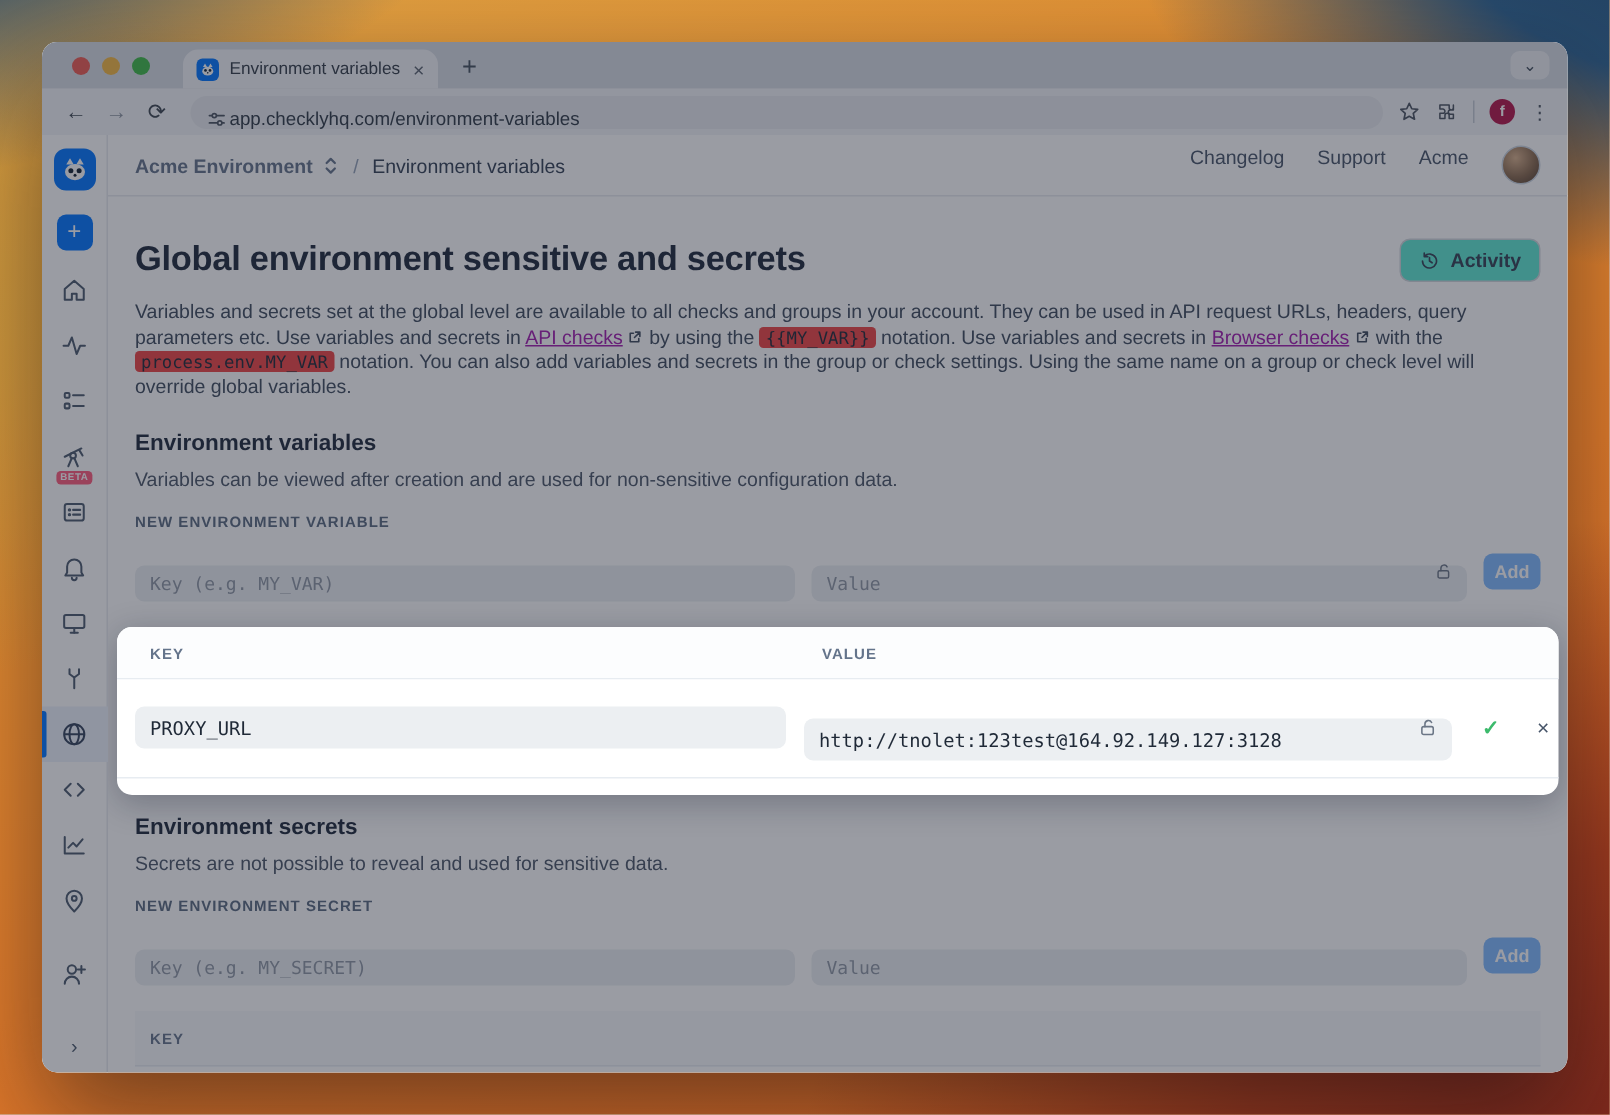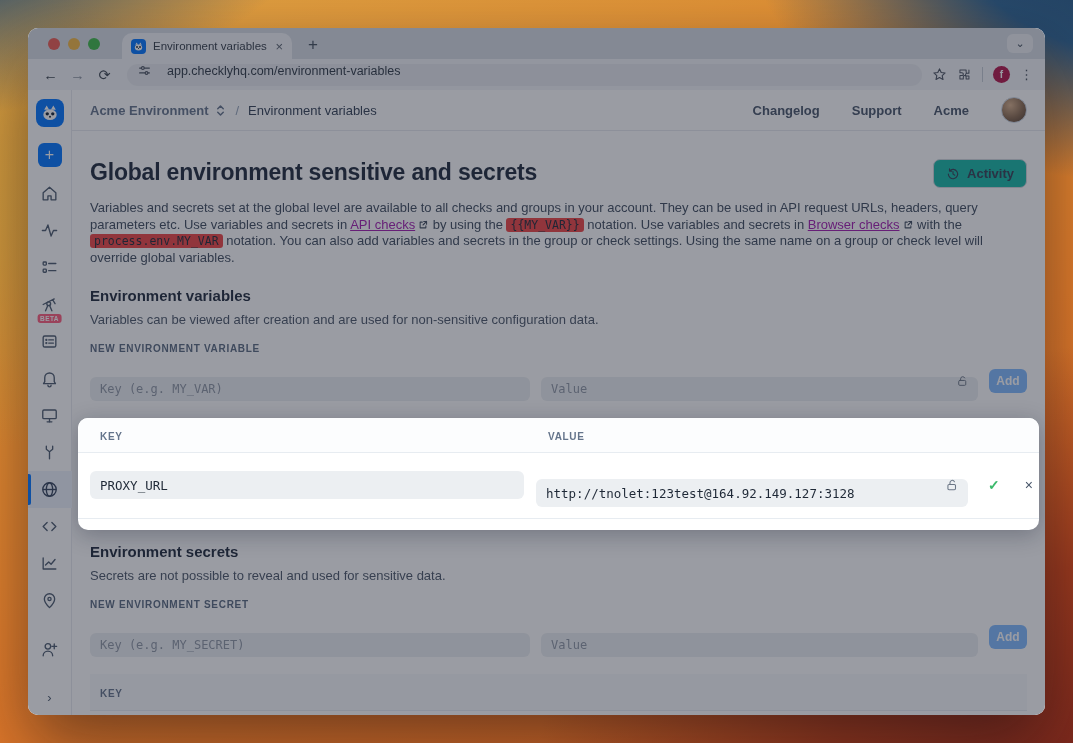--- a/index.html
+++ b/index.html
@@ -27,21 +27,21 @@
   .light.red{background:#ee5b52;} .light.yellow{background:#f4b943;} .light.green{background:#3fbb47;}
   .tab { margin-left:22px; height:26px; width:170px; background:#f2f4f7; border-radius:10px 10px 0 0; display:flex; align-items:center; padding:0 9px; gap:7px; }
   .tab-title { flex:1; font-size:11.5px; color:#333c48; white-space:nowrap; overflow:hidden; }
   .tab-close { font-size:13px; color:#5a6370; line-height:1; cursor:default; }
   .newtab { font-size:17px; color:#44505e; margin:0 0 4px 16px; }
   .strip-chevron { position:absolute; right:12px; top:6px; width:26px; height:19px; border-radius:6px; background:rgba(255,255,255,.55); color:#44505e; font-size:11px; display:flex; align-items:center; justify-content:center; }
   .favicon { width:15px; height:15px; border-radius:4px; background:#0075ff; display:flex; align-items:center; justify-content:center; flex:0 0 15px; }
   .toolbar { height:31px; flex:0 0 31px; background:#f2f4f7; display:flex; align-items:center; padding:0 10px; gap:2px; }
   .nav-ic { width:25px; text-align:center; font-size:14.5px; color:#3c4550; }
   .nav-ic.fwd { color:#8b93a0; }
-  .urlbar { flex:1; height:22px; background:#e7eaee; border-radius:12px; display:flex; align-items:flex-start; padding:0 11px; gap:16px; margin:0 8px; }
+  .urlbar { flex:1; height:22px; background:#e7eaee; border-radius:12px; display:flex; align-items:flex-end; padding:0 11px; gap:2px; margin:0 8px; }
   .url-text { font-size:12.5px; color:#2f3946; }
   .tb-right { display:flex; align-items:center; gap:10px; padding-right:2px; }
   .divider { width:1px; height:15px; background:#c4cad3; }
   .profile-badge { width:17px; height:17px; border-radius:50%; background:#b3154a; color:#fff; font-size:10px; font-weight:bold; display:flex; align-items:center; justify-content:center; }
   .kebab { font-size:13px; color:#4a5260; letter-spacing:0; }
   
   .app { flex:1; display:flex; min-height:0; background:#fff; position:relative; }
   .sidebar { width:44px; flex:0 0 44px; border-right:1px solid #e7eaee; display:flex; flex-direction:column; align-items:center; padding:9px 0 10px; }
   .logo { width:28px; height:28px; border-radius:8px; background:#0075ff; display:flex; align-items:center; justify-content:center; }
   .plus-btn { width:24px; height:24px; border-radius:6px; background:#0075ff; color:#fff; font-size:16px; line-height:1; display:flex; align-items:center; justify-content:center; margin-top:16px; }
@@ -51,27 +51,27 @@
   .s-item.active::before { content:""; position:absolute; left:0; top:3px; bottom:3px; width:3px; background:#0075ff; border-radius:0 2px 2px 0; }
   .beta { position:absolute; bottom:0px; left:50%; transform:translateX(-50%); background:#ff5c7c; color:#fff; font-size:6.5px; font-weight:bold; letter-spacing:.4px; padding:1px 3px; border-radius:3px; }
   .s-item.invite { margin-top:12px; }
   .collapse { margin-top:auto; color:#4b5a6d; font-size:13px; width:44px; text-align:center; }
   .main { flex:1; min-width:0; display:flex; flex-direction:column; }
   .app-header { height:41px; flex:0 0 41px; border-bottom:1px solid #e7eaee; display:flex; align-items:center; padding:0 18px; }
   .crumb-account { font-size:13px; font-weight:600; color:#64748b; }
   .crumb-sel { margin:0 7px 0 7px; color:#64748b; display:flex; align-items:center; }
   .crumb-sep { color:#94a3b8; font-size:13px; margin:0 9px 0 2px; }
   .crumb-page { font-size:13px; color:#334155; }
-  .hdr-right { margin-left:auto; display:flex; align-items:center; gap:32px;font-weight:bold; }
+  .hdr-right { margin-left:auto; display:flex; align-items:flex-start; gap:22px; }
   .hdr-link { font-size:13px; color:#475569; }
   .avatar-photo { width:26px; height:26px; border-radius:50%; background:radial-gradient(circle at 35% 30%, #d8b08a 0%, #8a6a4e 55%, #4e3a2c 100%); border:1px solid #cbd5e1; }
   .content { flex:1; padding:0 18px; overflow:hidden; }
   .title-row { display:flex; align-items:flex-start; margin-top:28px; }
   h1.page-title { font-size:23px; font-weight:700; color:#1e293b; margin:0; letter-spacing:-.2px; }
-  .activity-btn { margin-left:auto; height:29px; padding:0 12px; background:#14b8a6; border:1px solid #d2d7dd; border-radius:7px; display:flex; align-items:center; gap:7px; font-size:13px; font-weight:600; color:#334155; }
+  .activity-btn { margin-left:auto; height:29px; padding:0 12px; background:#5eead4; border:1px solid #d2d7dd; border-radius:7px; display:flex; align-items:center; gap:7px; font-size:13px; font-weight:600; color:#334155; }
   .intro { font-size:13px; line-height:16.5px; color:#3f4c5e; margin:12px 0 0; max-width:932px; }
   .intro a { color:#a21caf; text-decoration:underline; }
   .ext-ic { display:inline-block; vertical-align:-1px; margin:0 1px 0 3px; color:#3f4c5e; }
   code.chip { font-family:"DejaVu Sans Mono", monospace; font-size:11.5px; background:#ef4444; border-radius:3px; padding:0 4px; color:#1f2937; }
   h2.section { font-size:15px; font-weight:700; color:#1e293b; margin:21px 0 0; }
   .section-desc { font-size:13px; color:#4b5768; margin:8px 0 0; }
   .field-label { font-size:10px; font-weight:700; letter-spacing:.7px; color:#5a6a80; margin:16px 0 7px; }
   .input-row { display:flex; align-items:center; gap:11px; }
   .ti { height:24px; background:#eceff2; border:none; border-radius:6px; font-family:"DejaVu Sans Mono", monospace; font-size:12px; color:#1f2937; padding:0 10px; outline:none;margin-top:16px; }
   .ti::placeholder { color:#8e97a5; }

